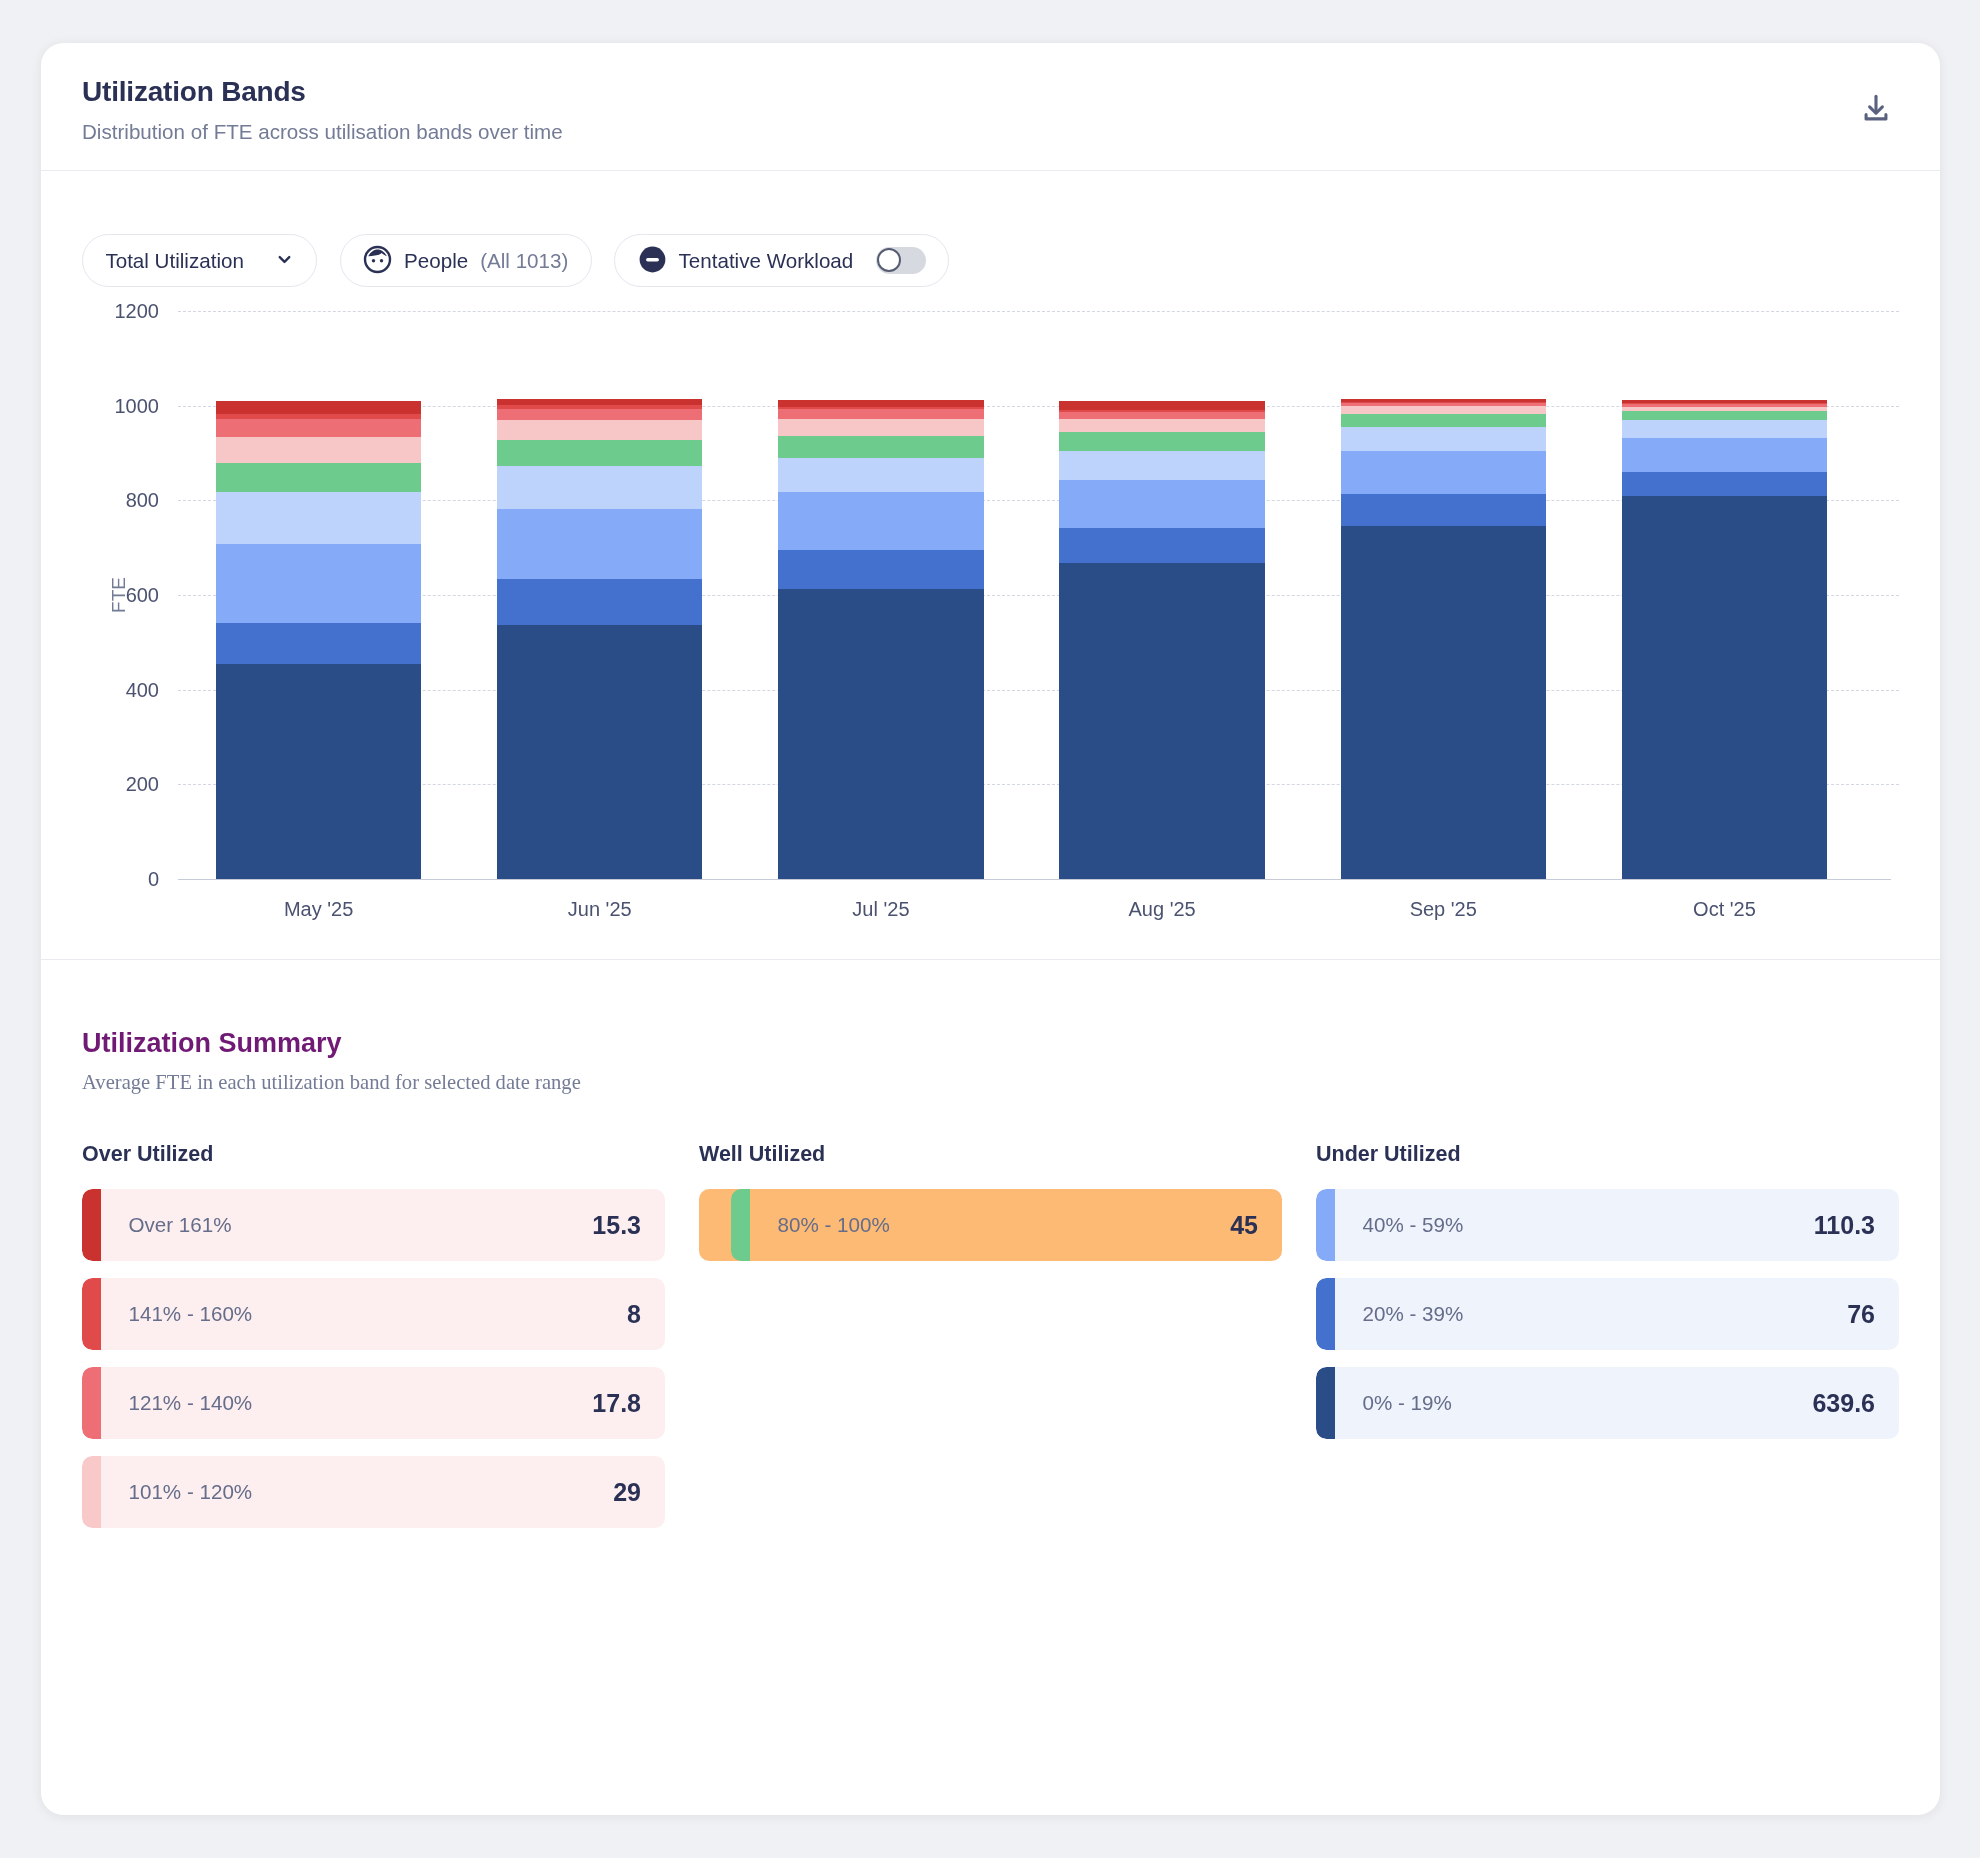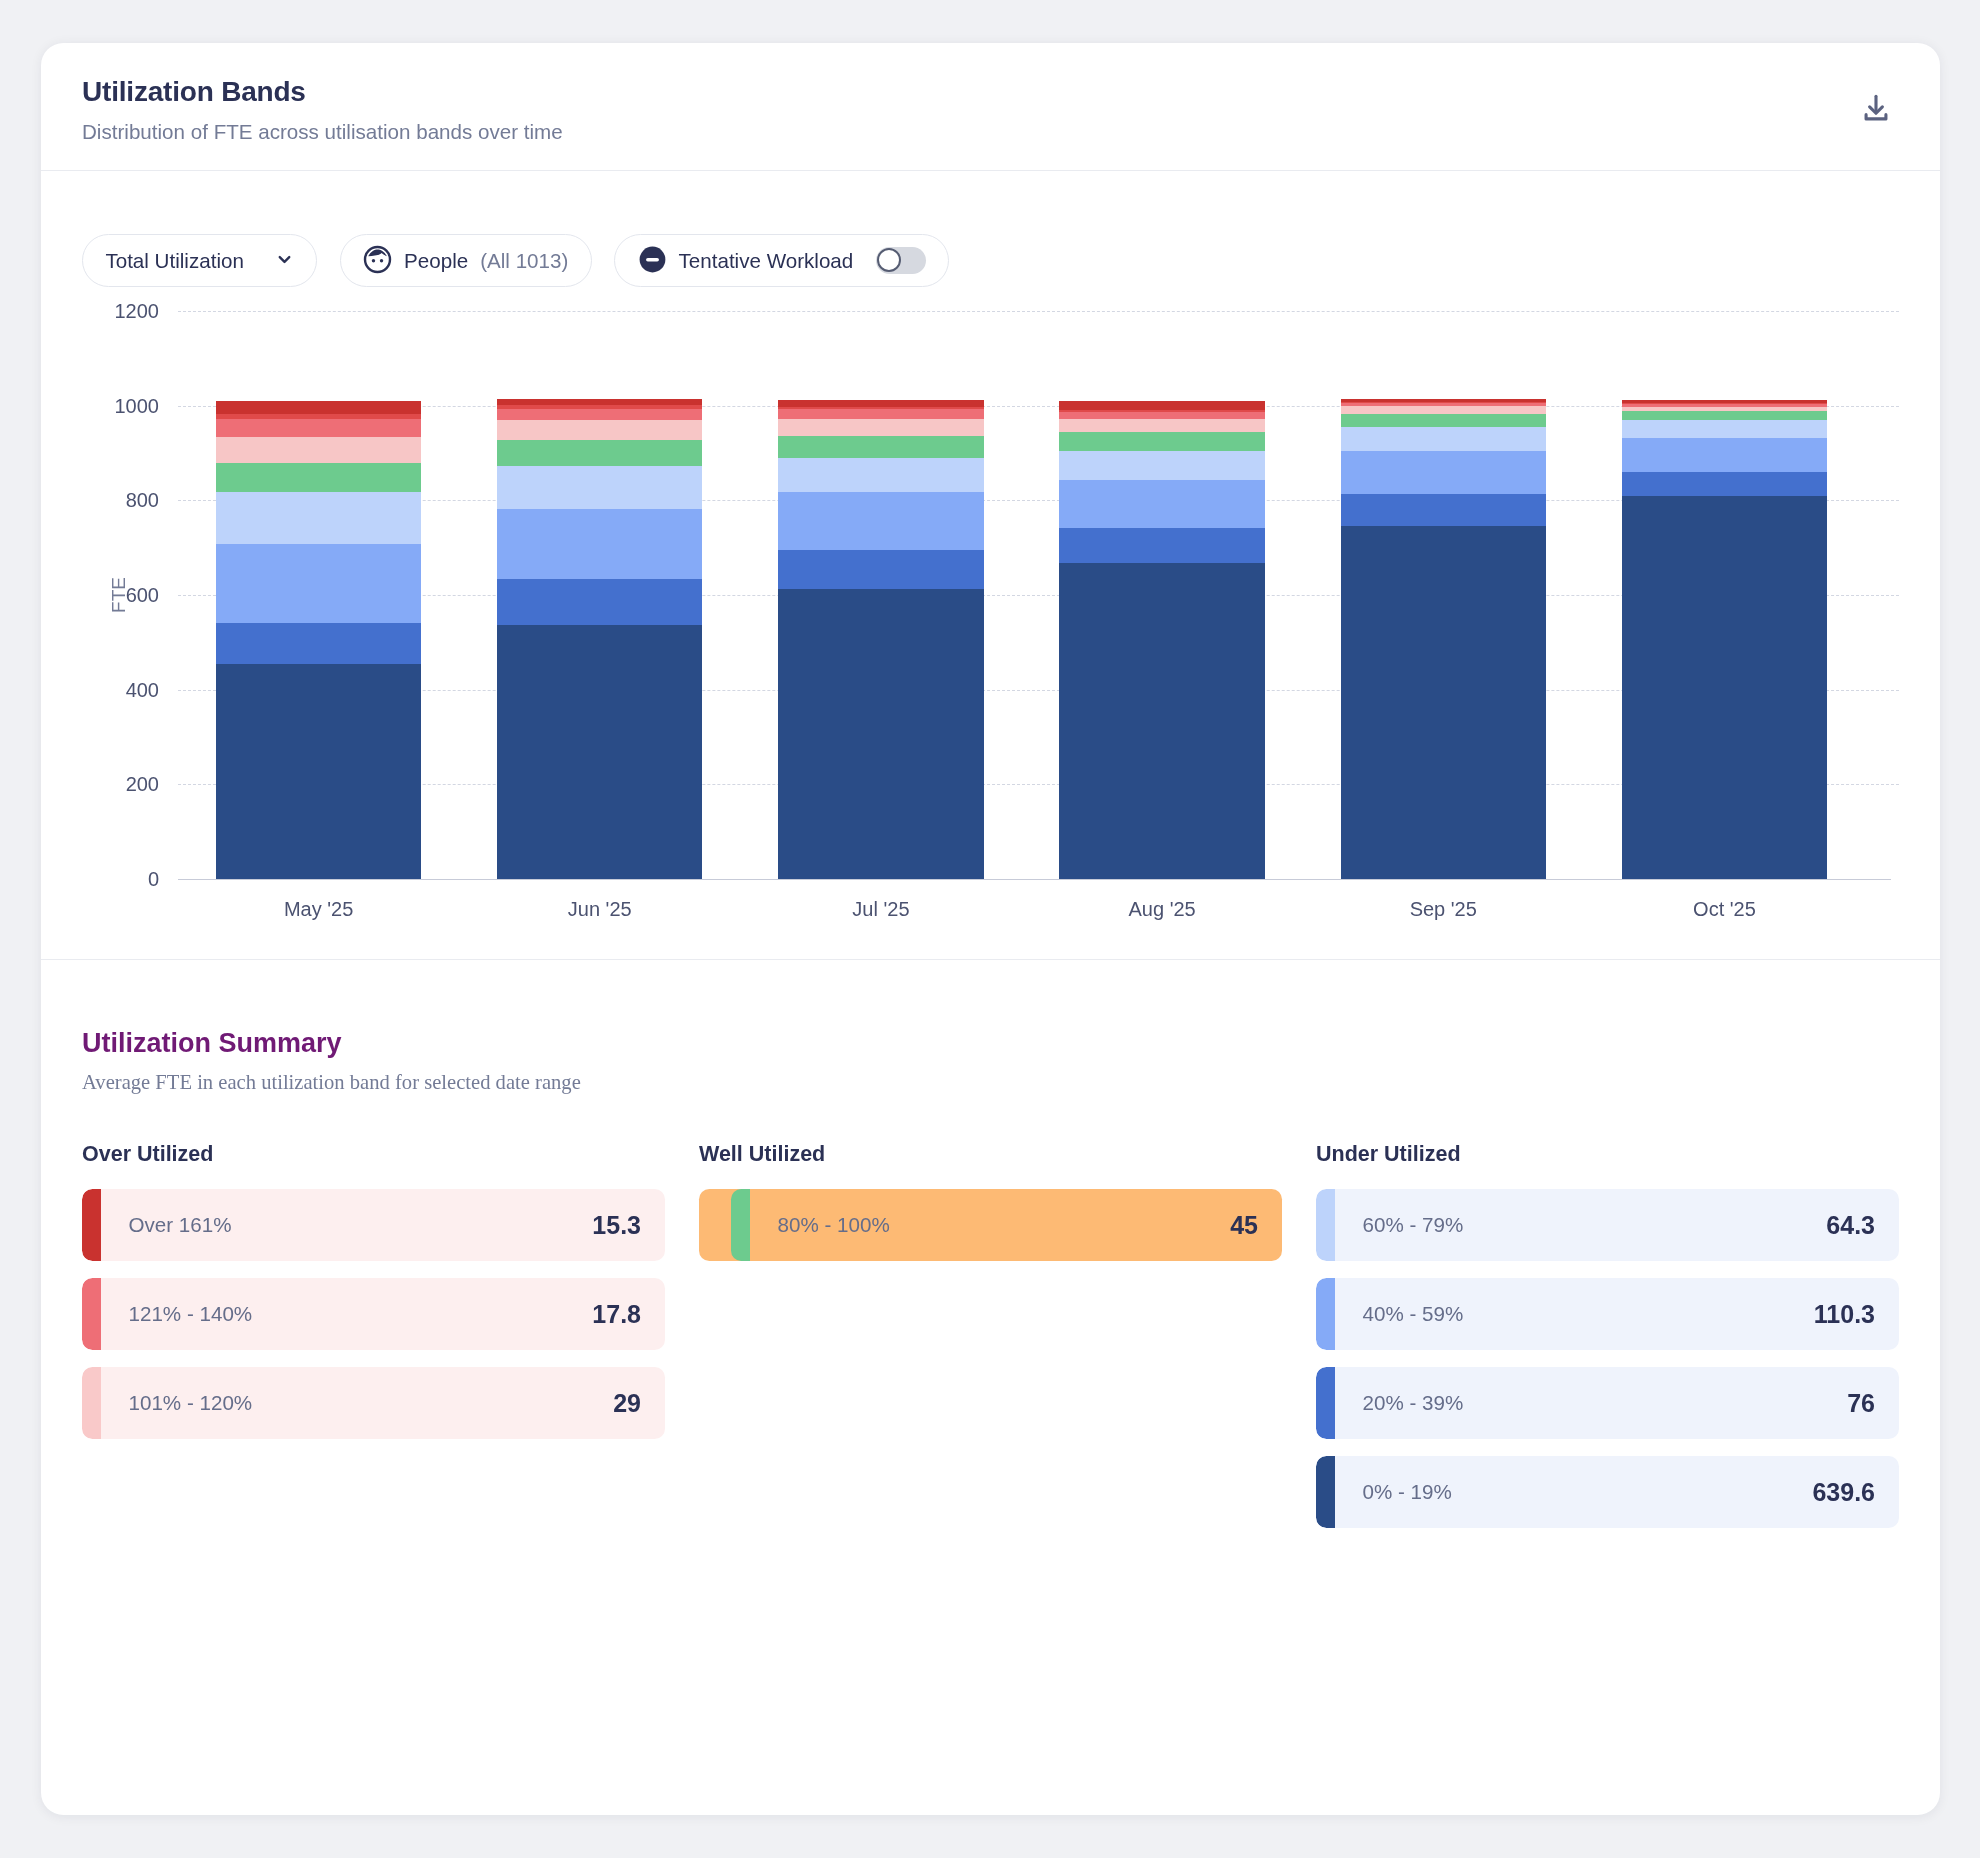--- a/index.html
+++ b/index.html
@@ -284,20 +284,27 @@
           <div class="scol">
             <div class="scol-head">Over Utilized</div>
             <div class="row" style="background: rgb(253, 239, 239);">
               <div class="swatch" style="background: rgb(201, 50, 47);"></div>
               <div class="row-body">
                 <span class="row-label">Over 161%</span>
                 <span class="row-val">15.3</span>
               </div>
             </div>
             <div class="row" style="background: rgb(253, 239, 239);">
+              <div class="swatch" style="background: rgb(224, 74, 74);"></div>
+              <div class="row-body">
+                <span class="row-label">141% - 160%</span>
+                <span class="row-val">8</span>
+              </div>
+            </div>
+            <div class="row" style="background: rgb(253, 239, 239);">
               <div class="swatch" style="background: rgb(238, 110, 118);"></div>
               <div class="row-body">
                 <span class="row-label">121% - 140%</span>
                 <span class="row-val">17.8</span>
               </div>
             </div>
             <div class="row" style="background: rgb(253, 239, 239);">
               <div class="swatch" style="background: rgb(249, 201, 201);"></div>
               <div class="row-body">
                 <span class="row-label">101% - 120%</span>
@@ -311,27 +318,20 @@
               <div class="swatch" style="background: rgb(109, 203, 142);"></div>
               <div class="row-body">
                 <span class="row-label">80% - 100%</span>
                 <span class="row-val">45</span>
               </div>
             </div>
           </div>
           <div class="scol">
             <div class="scol-head">Under Utilized</div>
             <div class="row" style="background: rgb(239, 243, 252);">
-              <div class="swatch" style="background: rgb(189, 211, 251);"></div>
-              <div class="row-body">
-                <span class="row-label">60% - 79%</span>
-                <span class="row-val">64.3</span>
-              </div>
-            </div>
-            <div class="row" style="background: rgb(239, 243, 252);">
               <div class="swatch" style="background: rgb(133, 170, 247);"></div>
               <div class="row-body">
                 <span class="row-label">40% - 59%</span>
                 <span class="row-val">110.3</span>
               </div>
             </div>
             <div class="row" style="background: rgb(239, 243, 252);">
               <div class="swatch" style="background: rgb(68, 112, 206);"></div>
               <div class="row-body">
                 <span class="row-label">20% - 39%</span>

